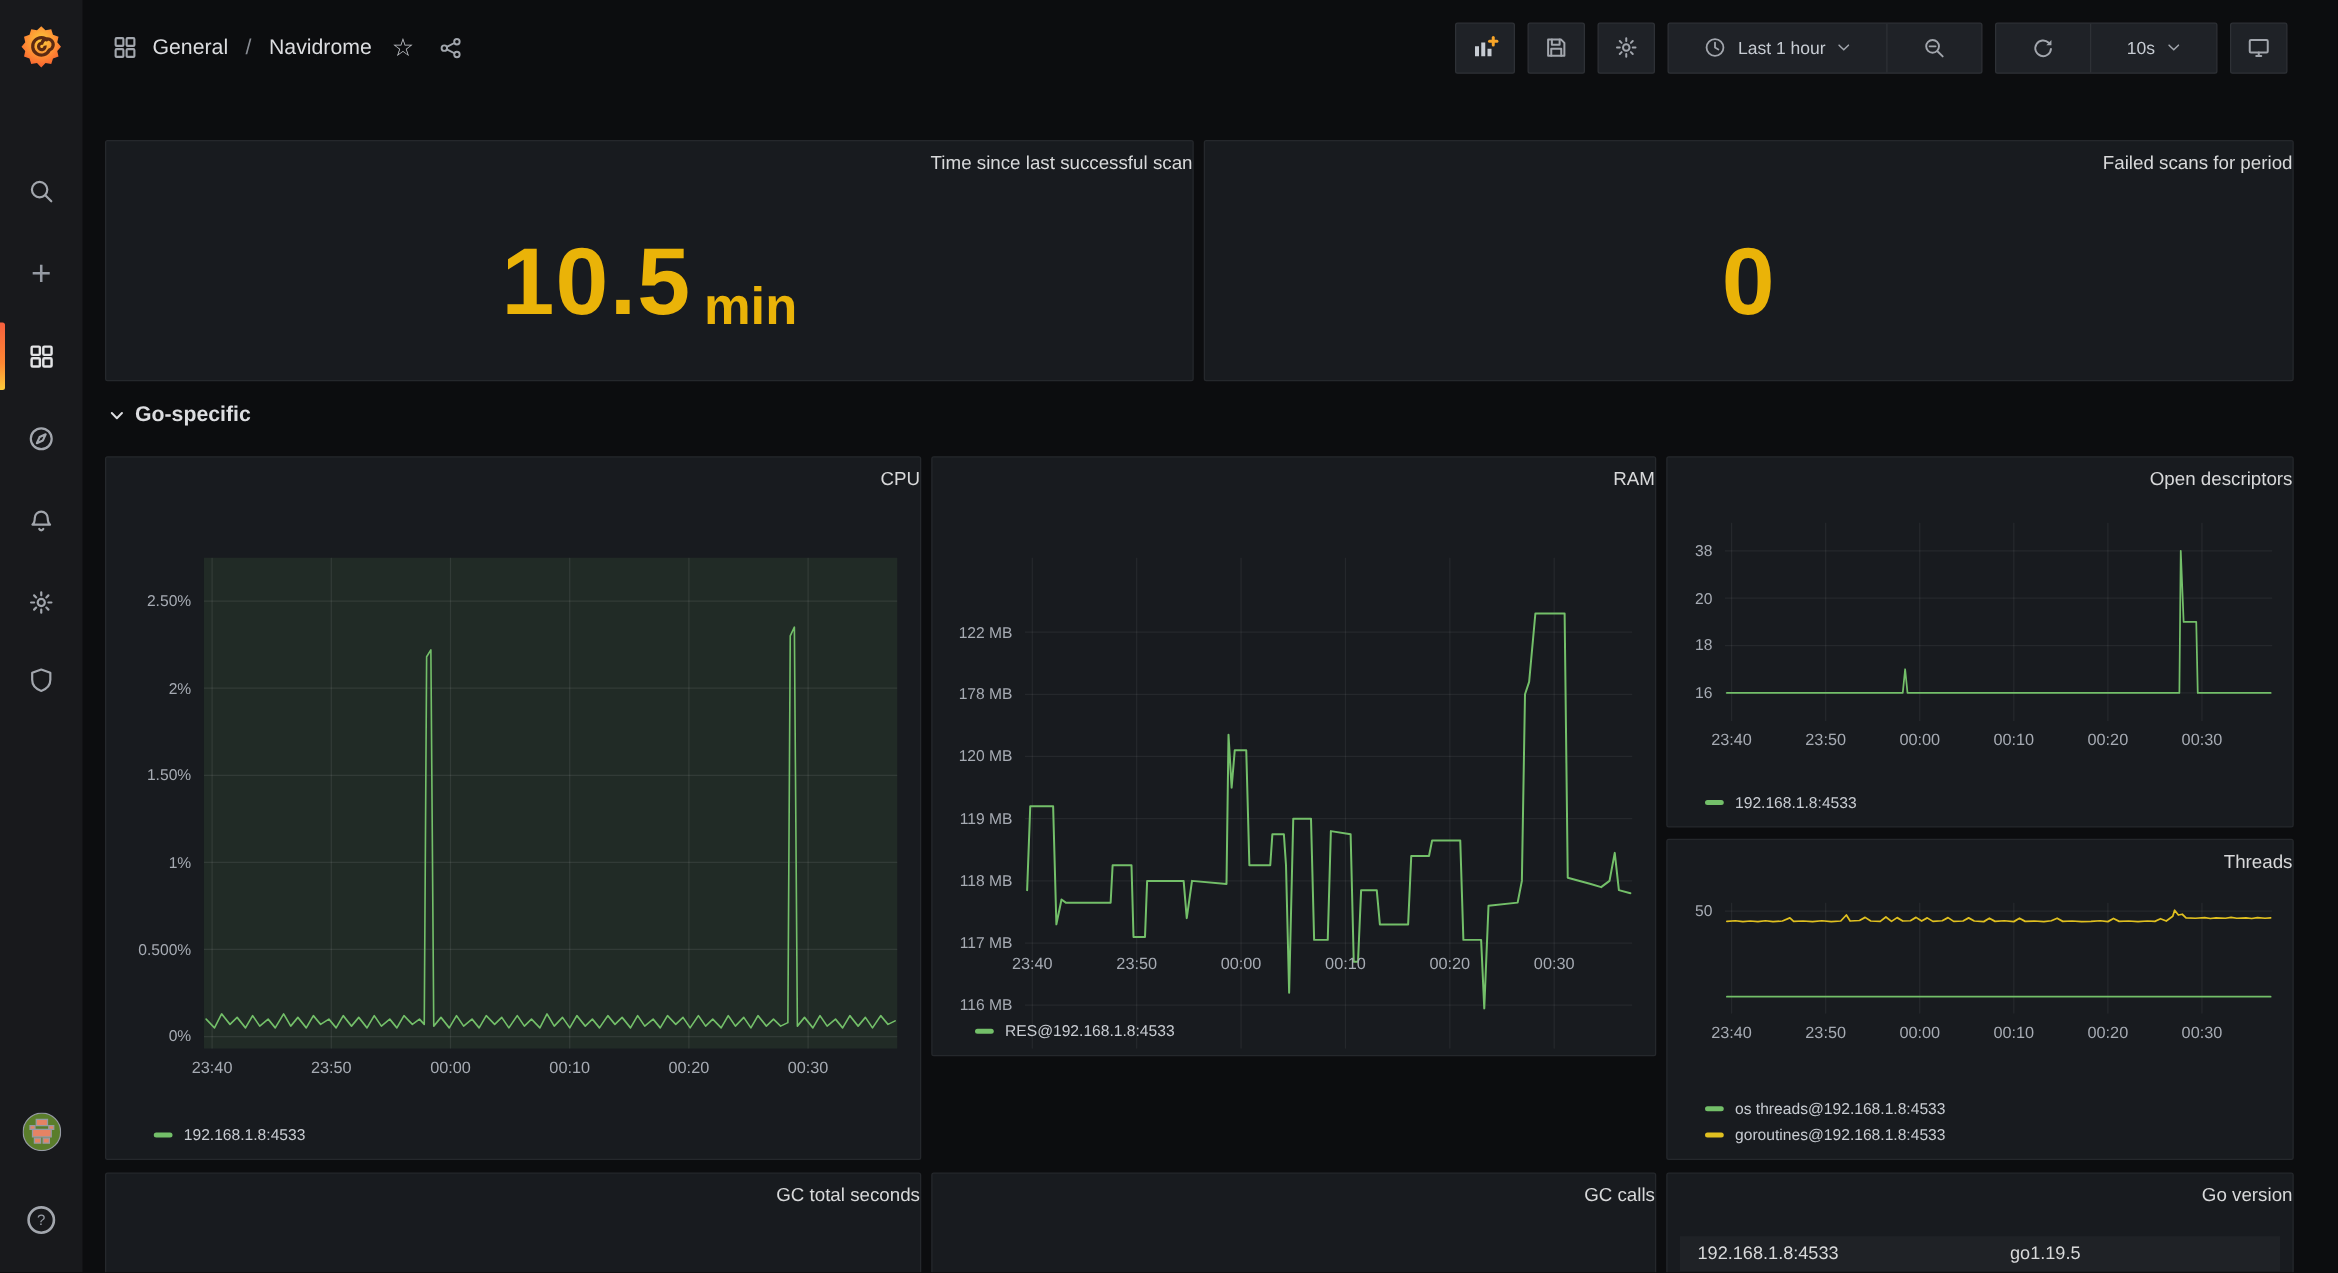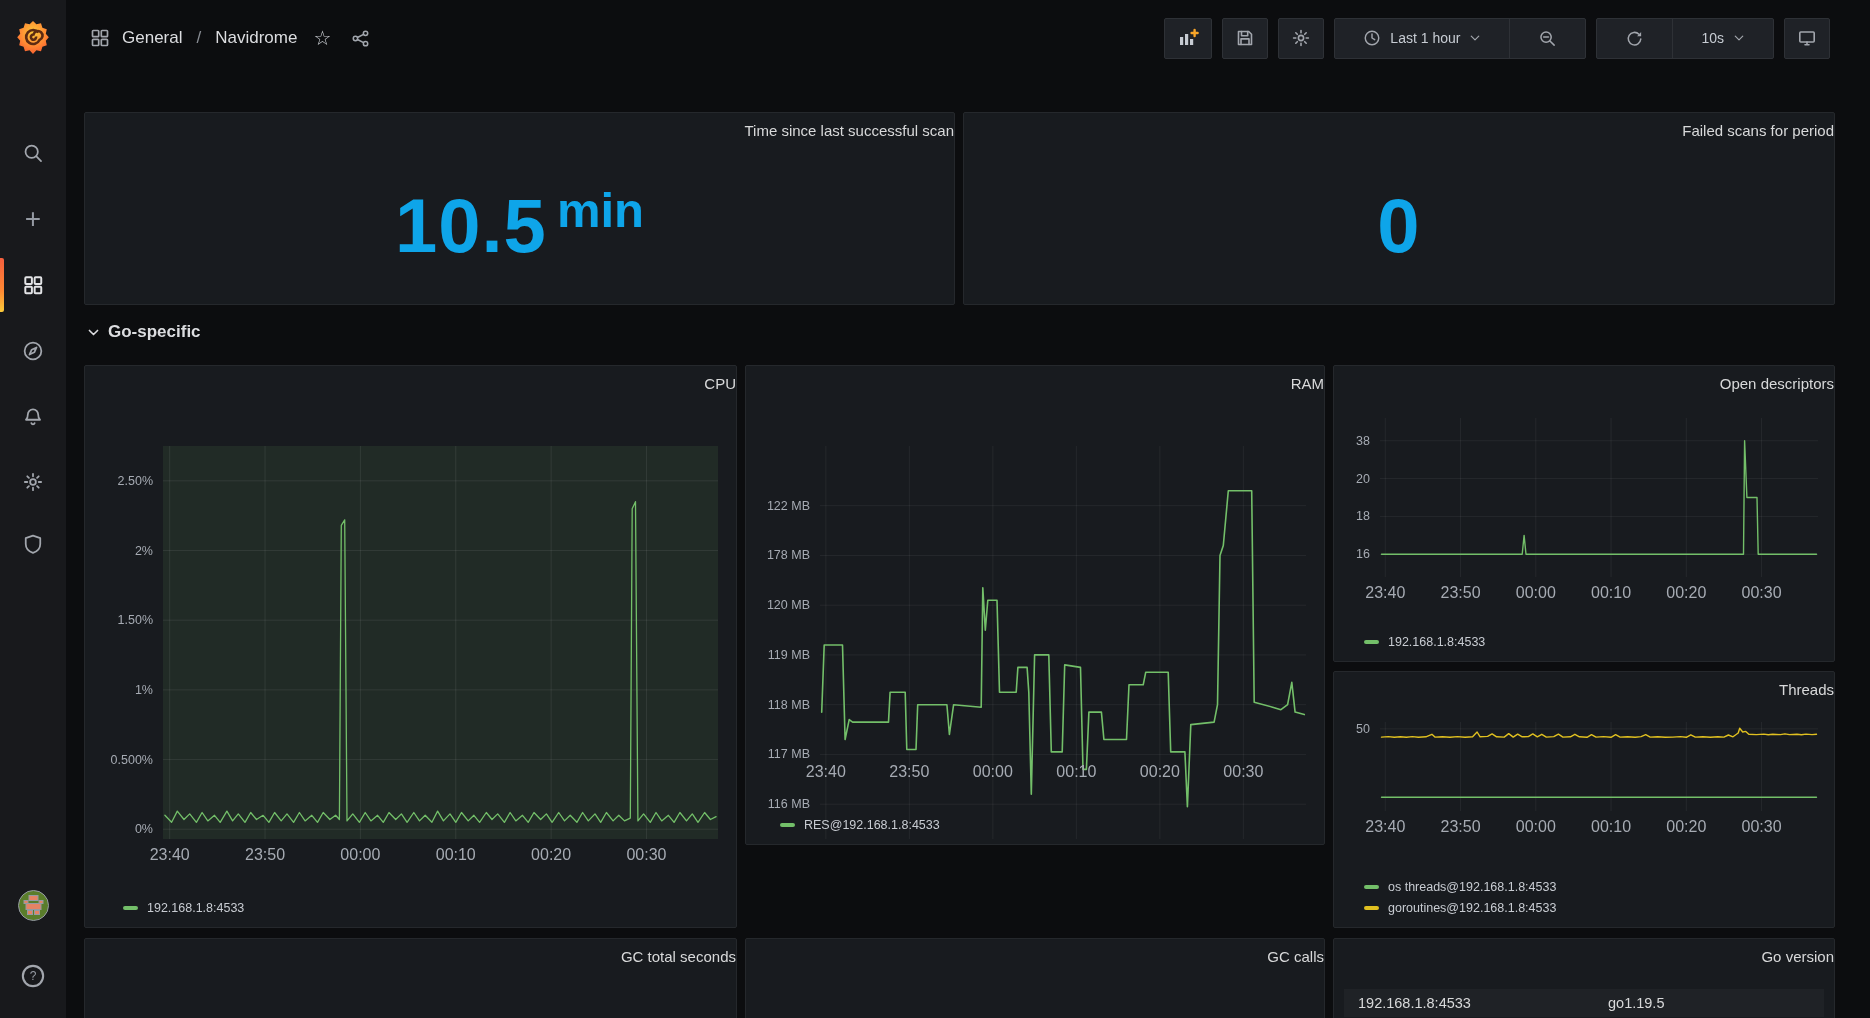--- a/index.html
+++ b/index.html
@@ -39,36 +39,36 @@
   svg.ic{fill:none;stroke:#a2a6ad;stroke-width:1.6;stroke-linecap:round;stroke-linejoin:round;}
 
   
   .content{position:absolute;left:66px;top:0;width:1804px;height:1018px;z-index:1;}
   .section-header{position:absolute;display:flex;align-items:center;gap:8px;font-size:17px;font-weight:700;color:#dcdde0;cursor:pointer;}
   .panel{position:absolute;background:#181b1f;border:1px solid #25282c;border-radius:2px;}
   .panel-title{text-align:right;padding-top:9px;font-size:15px;font-weight:500;color:#d8d9da;cursor:pointer;}
 
   
   .stat-body{position:absolute;left:0;right:0;top:34px;bottom:0;display:flex;align-items:center;justify-content:center;}
-  .stat-value{display:flex;align-items:flex-start;gap:10px;color:#0ea5e9;font-weight:600;}
+  .stat-value{display:flex;align-items:flex-end;gap:10px;color:#eab308;font-weight:600;}
   .stat-num{font-size:76px;letter-spacing:1px;}
-  .stat-unit{font-size:49px;}
+  .stat-unit{font-size:42px;}
 
   
   .chart-zone{position:absolute;}
   .p-cpu .chart-zone{left:14px;right:18px;top:80px;bottom:64px;--g:64px;}
   .p-ram .chart-zone{left:12px;right:18px;top:80px;bottom:64px;--g:62px;}
   .p-od  .chart-zone{left:12px;right:16px;top:52px;bottom:60px;--g:34px;}
   .p-th  .chart-zone{left:12px;right:16px;top:50px;bottom:92px;--g:34px;}
   .y-axis{position:absolute;left:0;top:0;bottom:24px;width:var(--g);}
   .y-axis .ylab{position:absolute;left:0;width:calc(var(--g) - 10px);text-align:right;
                 font-size:12.5px;color:#a6abb3;transform:translateY(-50%);white-space:nowrap;}
   .plot{position:absolute;left:var(--g);right:0;top:0;bottom:24px;cursor:crosshair;}
   .x-axis{position:absolute;left:var(--g);right:0;bottom:0;height:20px;}
-  .x-axis .xlab{position:absolute;top:3px;font-size:16px;color:#a6abb3;transform:translateX(-50%);white-space:nowrap;}
+  .x-axis .xlab{position:absolute;top:3px;font-size:13px;color:#a6abb3;transform:translateX(-50%);white-space:nowrap;}
   .legend{position:absolute;display:flex;flex-direction:column;gap:7px;}
   .p-cpu .legend{left:38px;bottom:12px;}
   .p-ram .legend{left:34px;bottom:12px;}
   .p-od  .legend{left:30px;bottom:12px;}
   .p-th  .legend{left:30px;bottom:12px;}
   .legend-item{display:flex;align-items:center;gap:9px;font-size:12.5px;color:#c8ccd2;cursor:pointer;}
   .legend-swatch{width:15px;height:4px;border-radius:2px;flex:0 0 auto;}
 
   
   .gv-row{position:absolute;left:10px;right:10px;top:50px;height:28px;display:flex;align-items:center;

